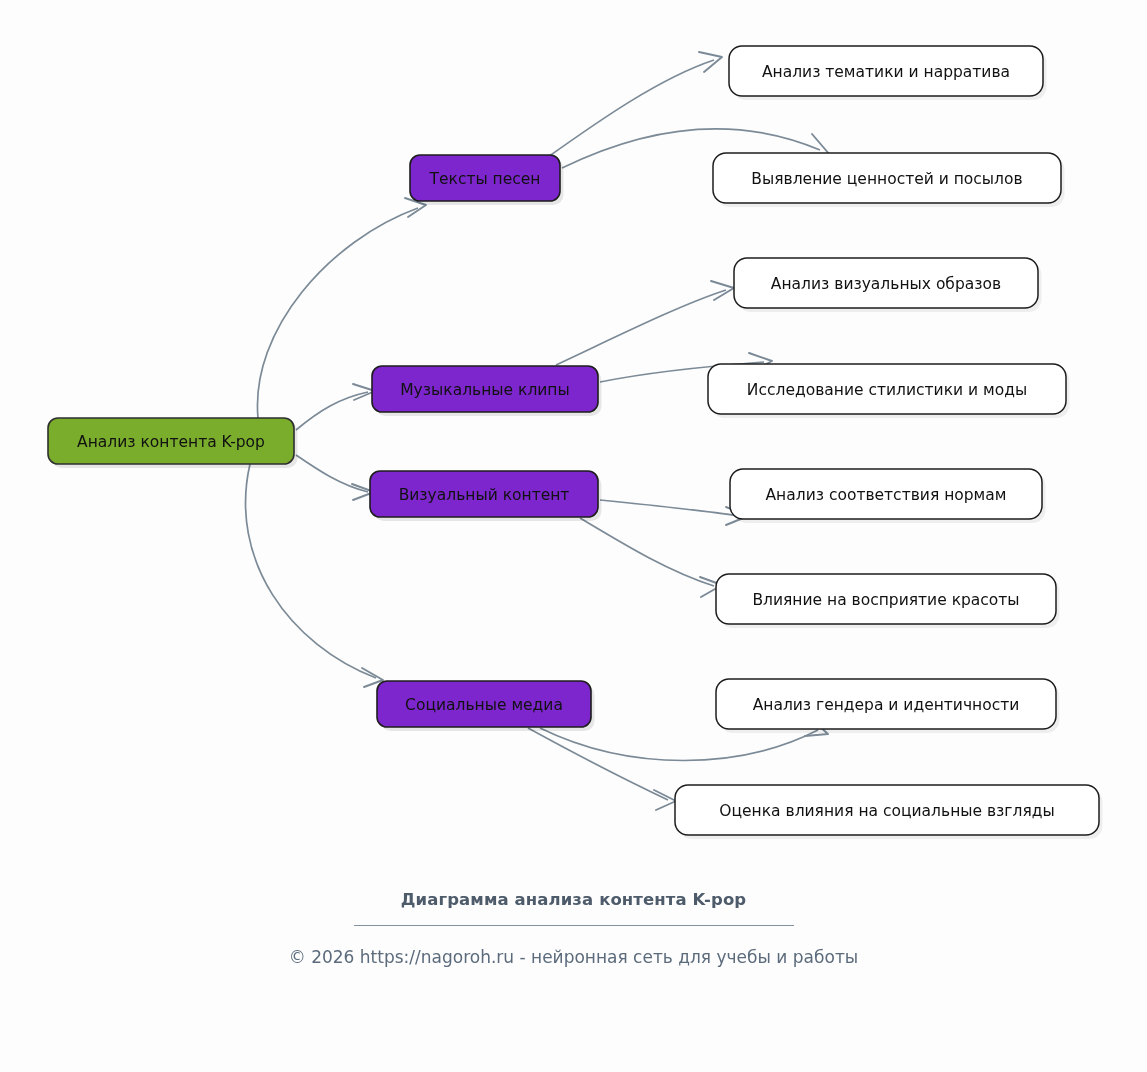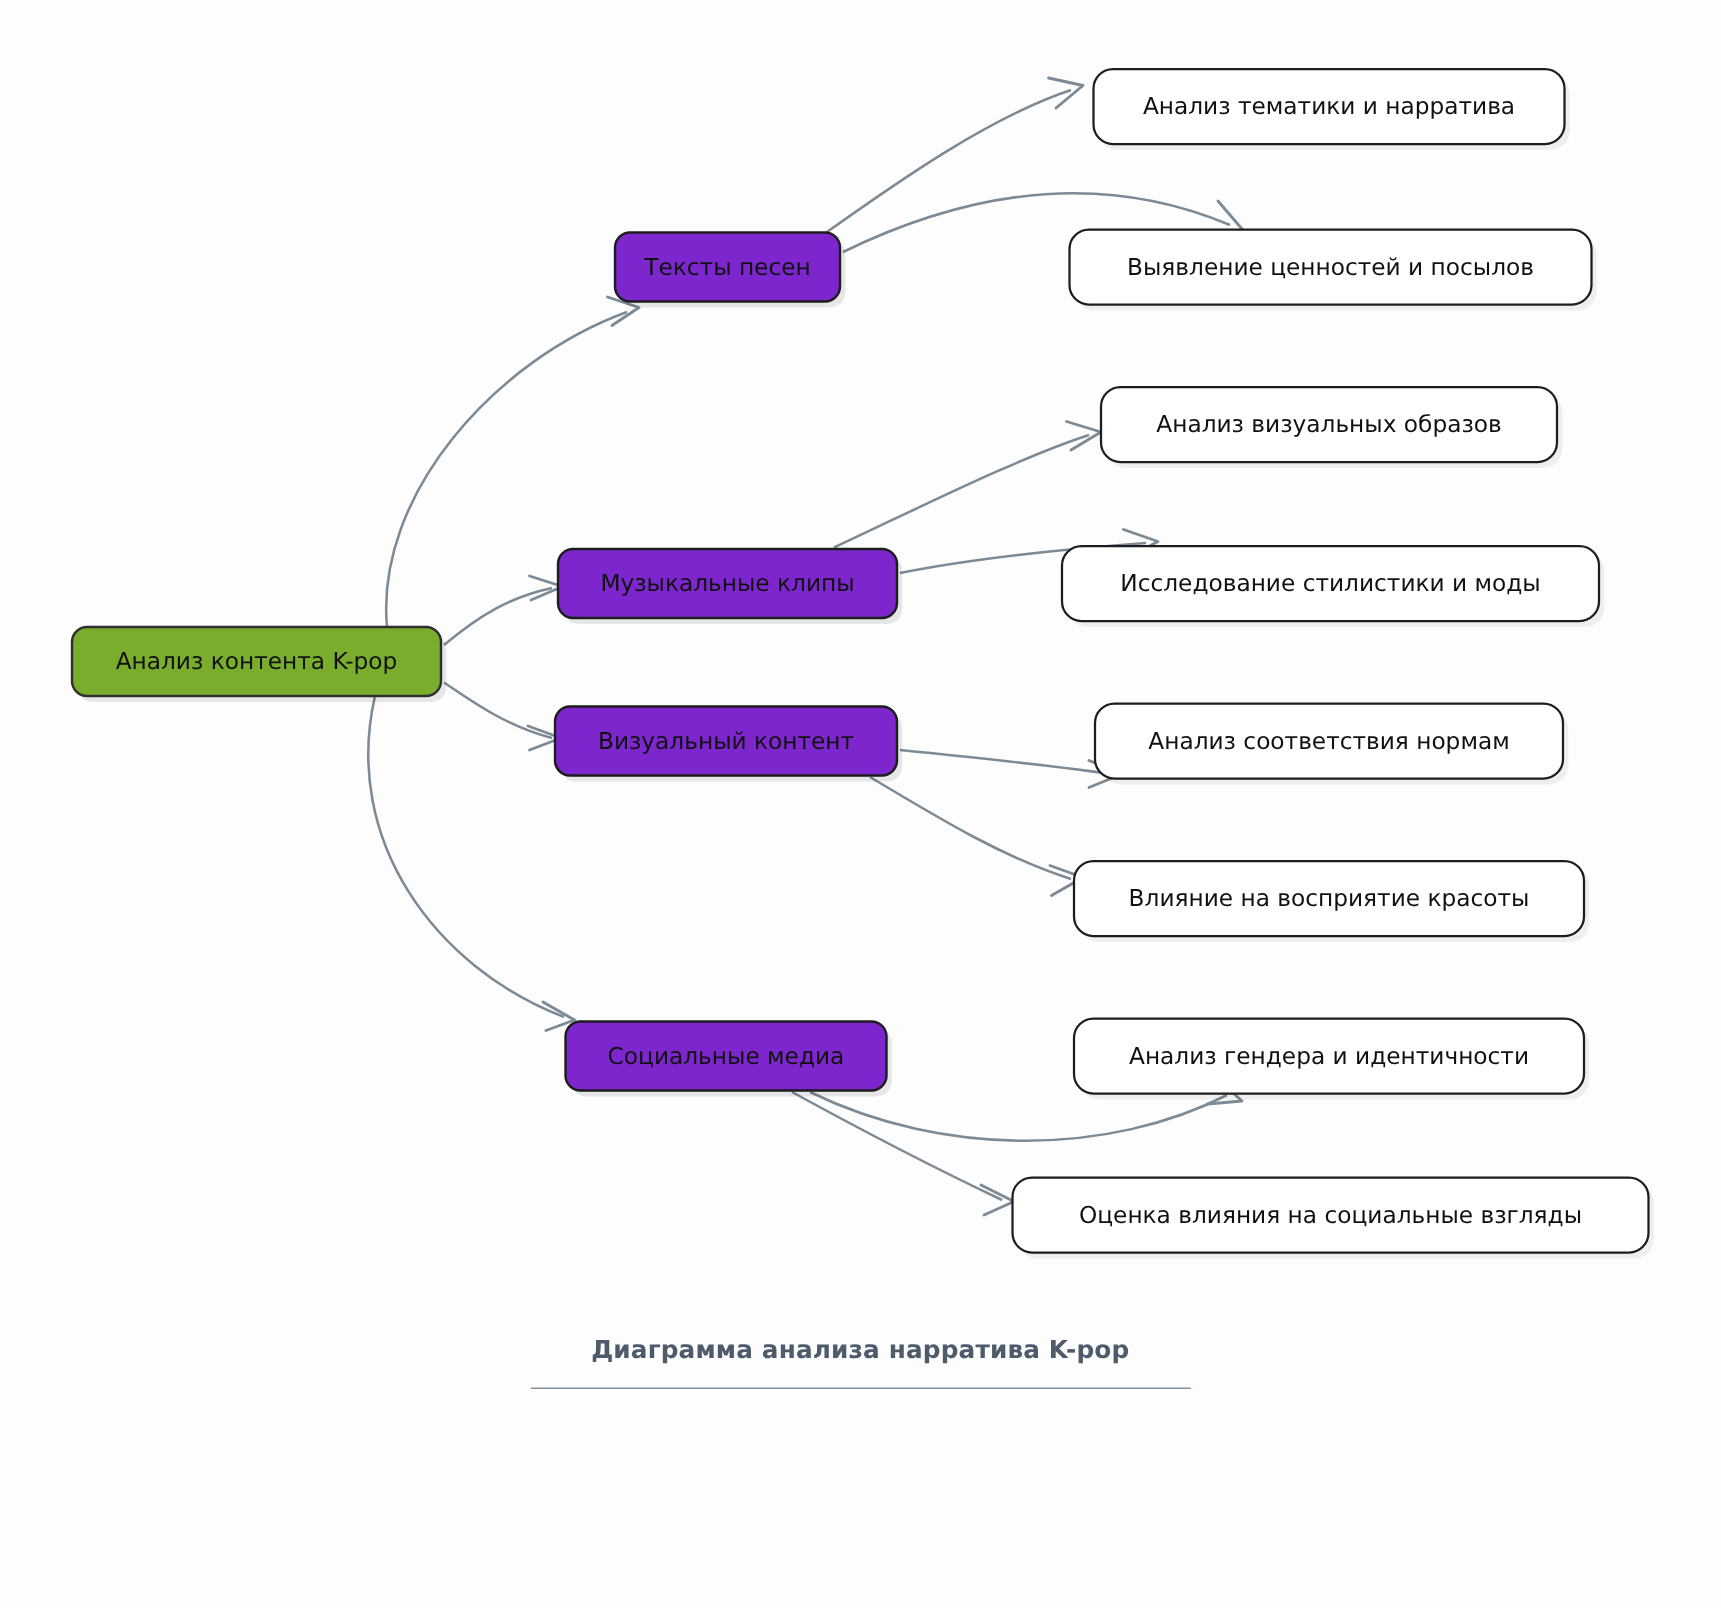--- a/index.html
+++ b/index.html
@@ -196,17 +196,18 @@
         </g>
         <g>
           <rect class="node-shadow" x="678.5" y="789" width="424" height="50" rx="13" ry="13" opacity="0.20"></rect>
           <rect x="675" y="785" width="424" height="50" rx="13" ry="13" fill="#ffffff" stroke="#1d1d1d" stroke-width="1.5"></rect>
           <text class="node-label" x="887" y="811" fill="#111111">Оценка влияния на социальные взгляды</text>
         </g>
       </g>
   </svg>
 
   <div class="footer">
-    <div class="footer-title">Диаграмма анализа нарратива K-pop</div>
+    <div class="footer-title">Диаграмма анализа контента K-pop</div>
     <div class="footer-rule"></div>
+    <div class="footer-credit">© 2026 https://nagoroh.ru - нейронная сеть для учебы и работы</div>
   </div>
 
 </div>
 
 </body></html>

